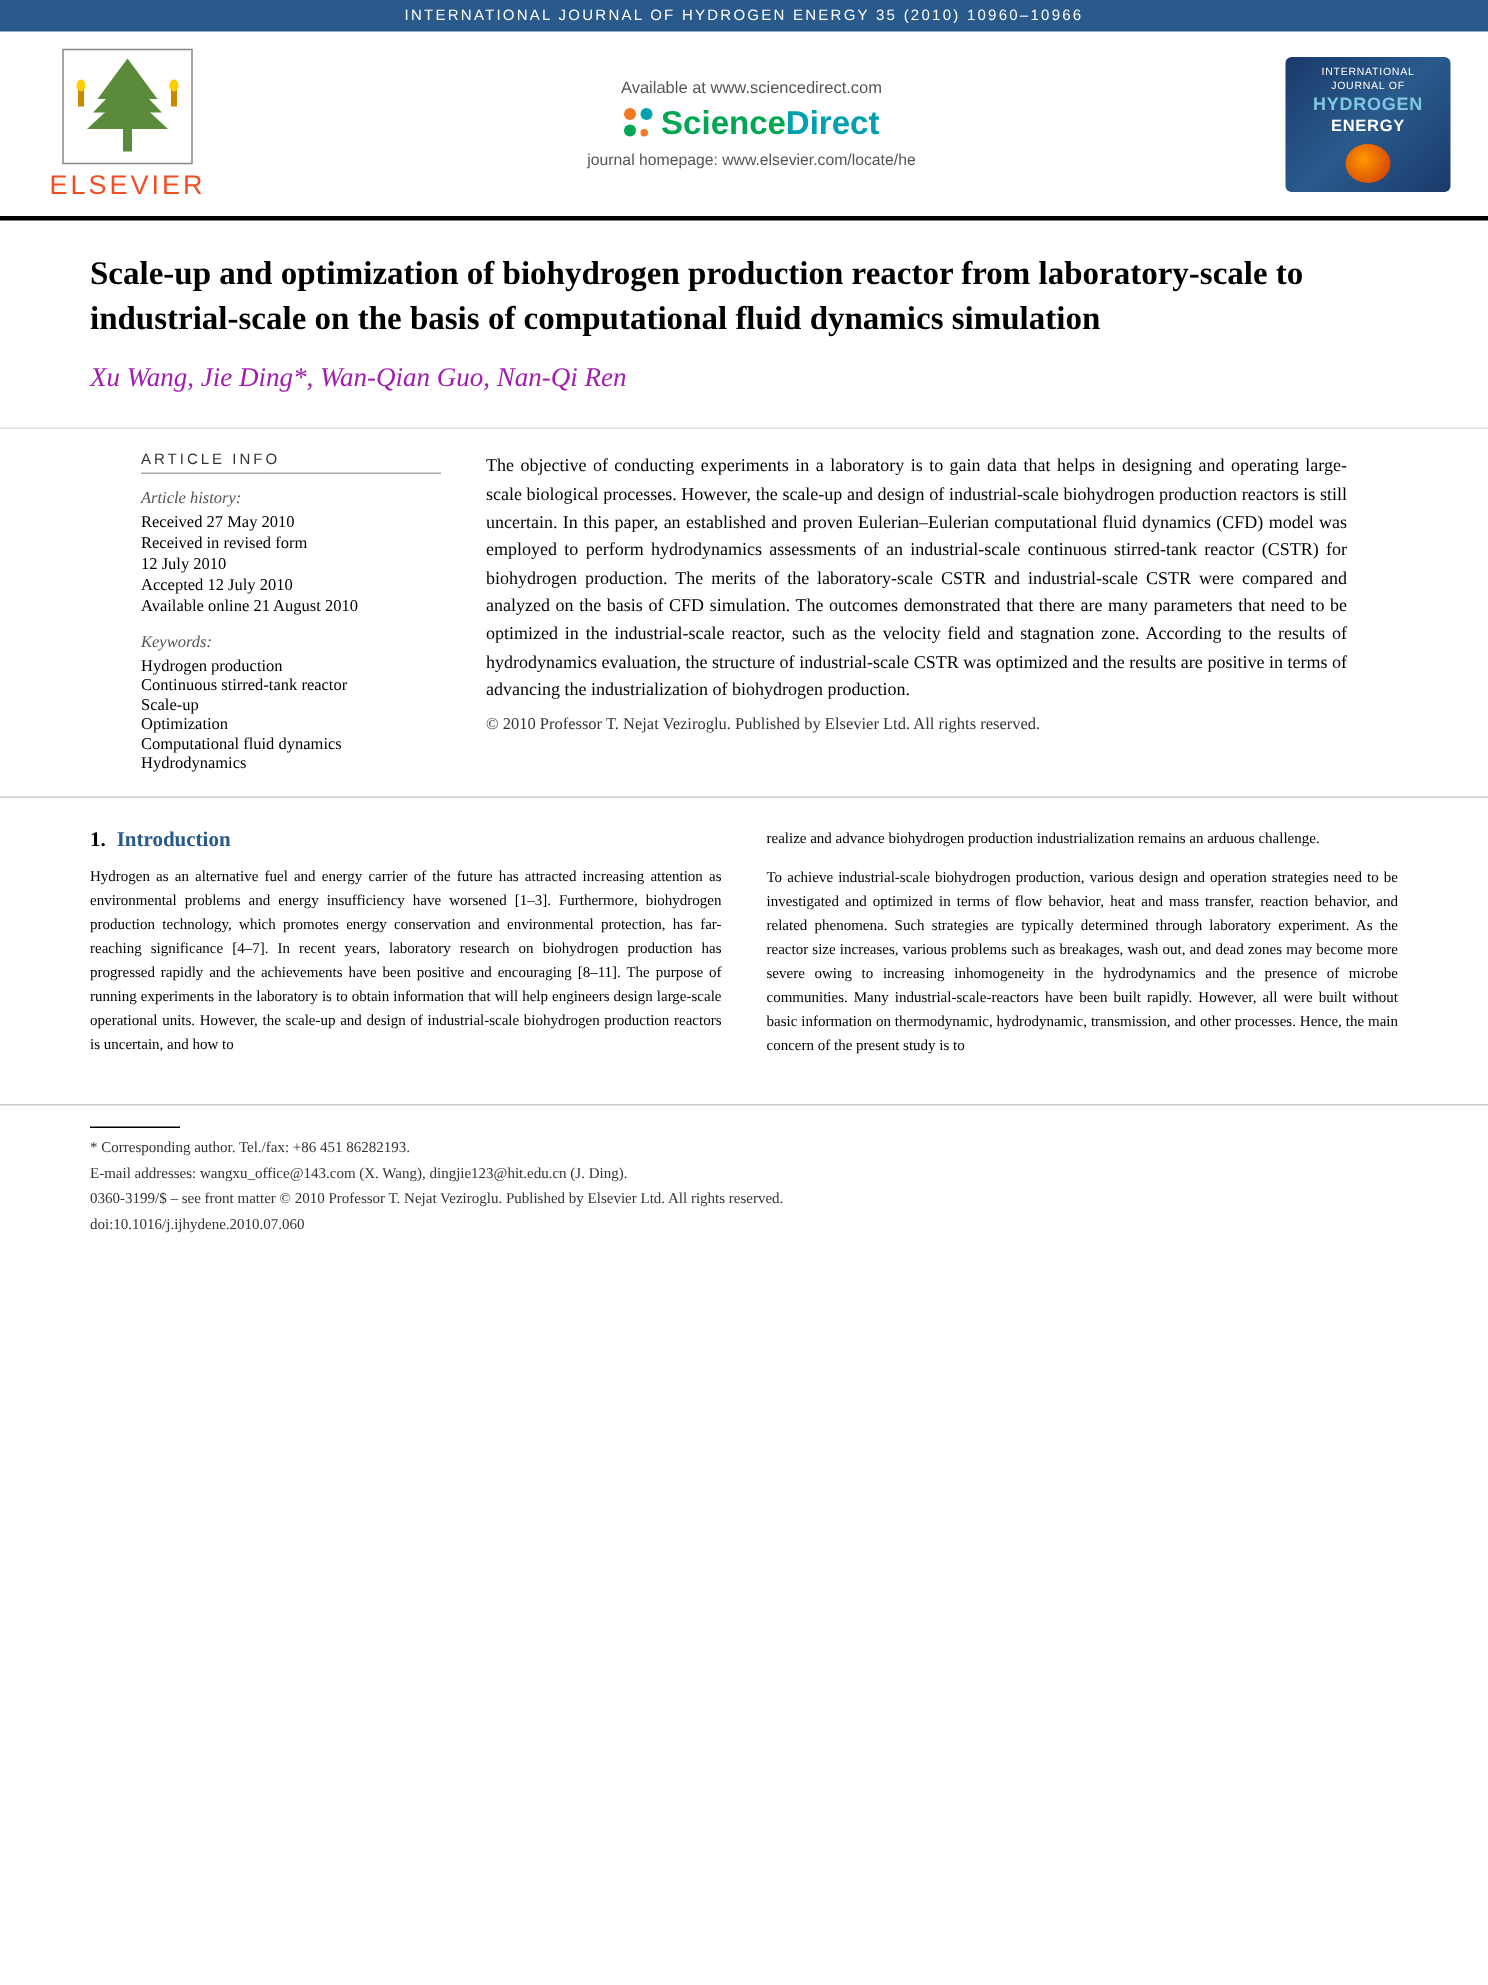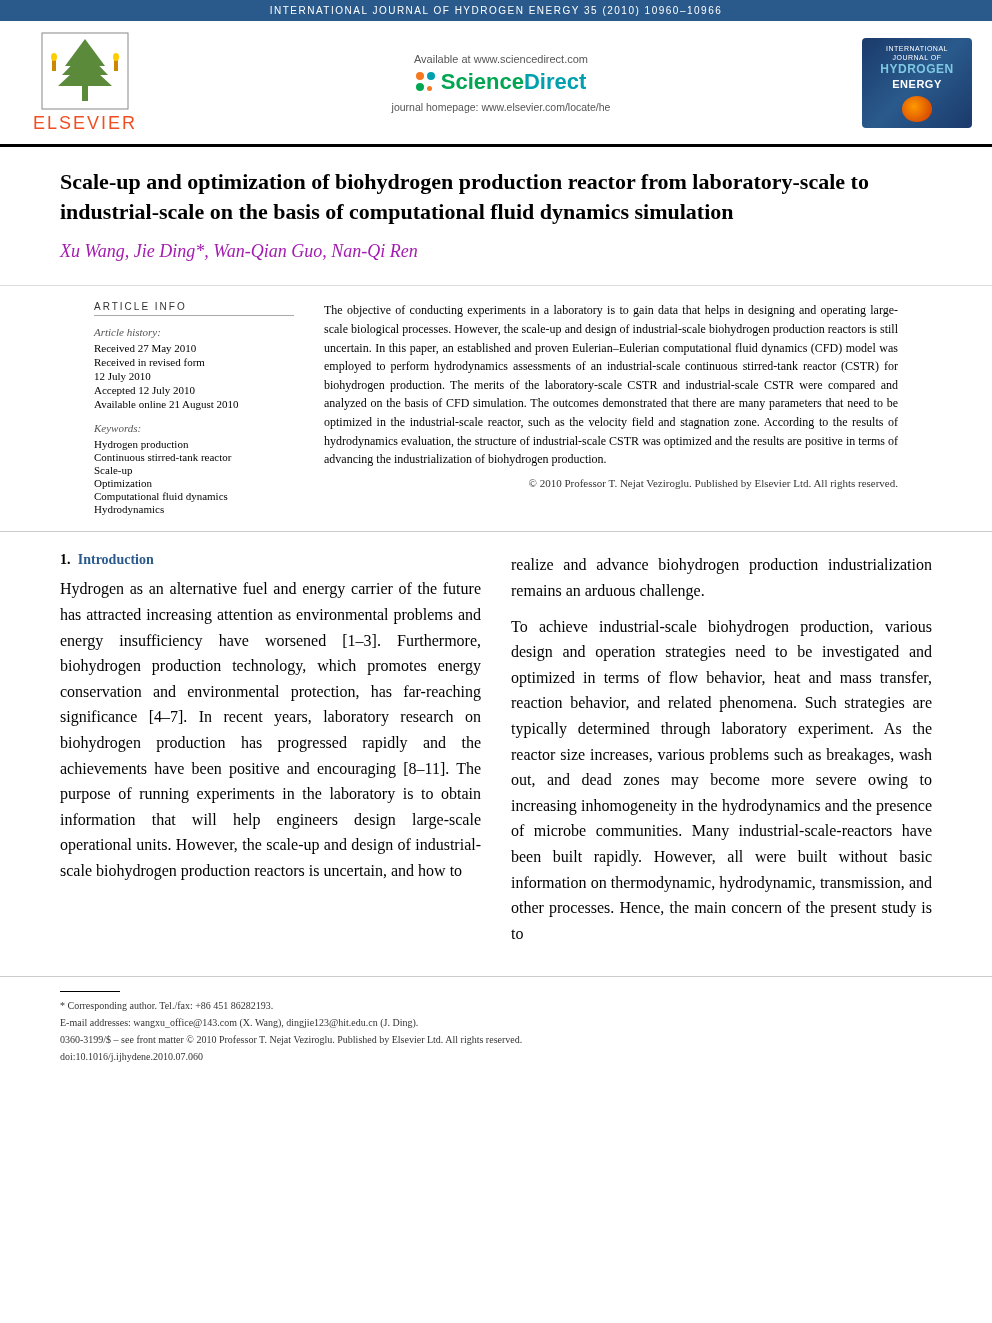--- a/index.html
+++ b/index.html
@@ -108,21 +108,21 @@
       font-size: 10.5px;
       color: #555;
       font-family: Arial, sans-serif;
       margin-top: 6px;
     }
 
     .journal-logo {
       width: 120px;
       display: flex;
       flex-direction: column;
-      align-items: flex-end;
+      align-items: center;
     }
 
     .journal-logo-box {
       background: linear-gradient(135deg, #1a3a6b 0%, #2a5a8c 50%, #1a3a6b 100%);
       width: 110px;
       height: 90px;
       border-radius: 4px;
       display: flex;
       flex-direction: column;
       align-items: center;
@@ -247,21 +247,21 @@
     .abstract-text {
       font-size: 12px;
       line-height: 1.55;
       text-align: justify;
       color: #000;
     }
 
     .copyright-text {
       font-size: 11px;
       margin-top: 8px;
-      text-align: right;
+      text-align: left;
       color: #333;
     }
 
     
     .body-content {
       padding: 20px 60px;
       display: flex;
       gap: 30px;
     }
 
@@ -281,21 +281,21 @@
 
     .section-title {
       font-size: 14px;
       font-weight: bold;
       color: #2a5a8c;
       display: inline;
       margin-left: 4px;
     }
 
     .body-text {
-      font-size: 16px;
+      font-size: 10px;
       line-height: 1.6;
       text-align: justify;
       color: #000;
       margin-top: 8px;
     }
 
     
     .footer-area {
       padding: 8px 60px;
       border-top: 1px solid #ccc;

